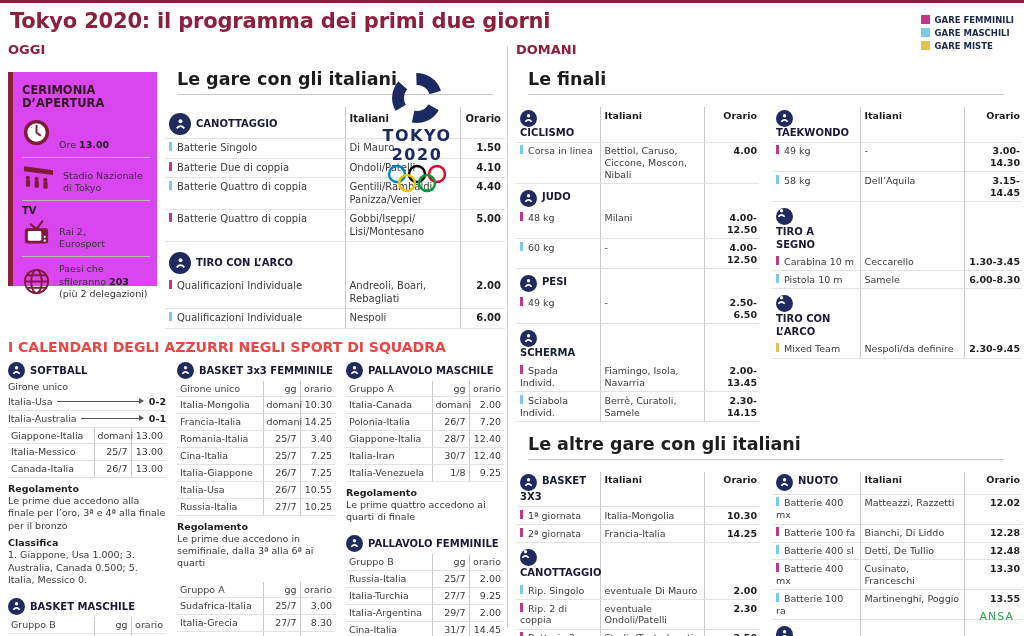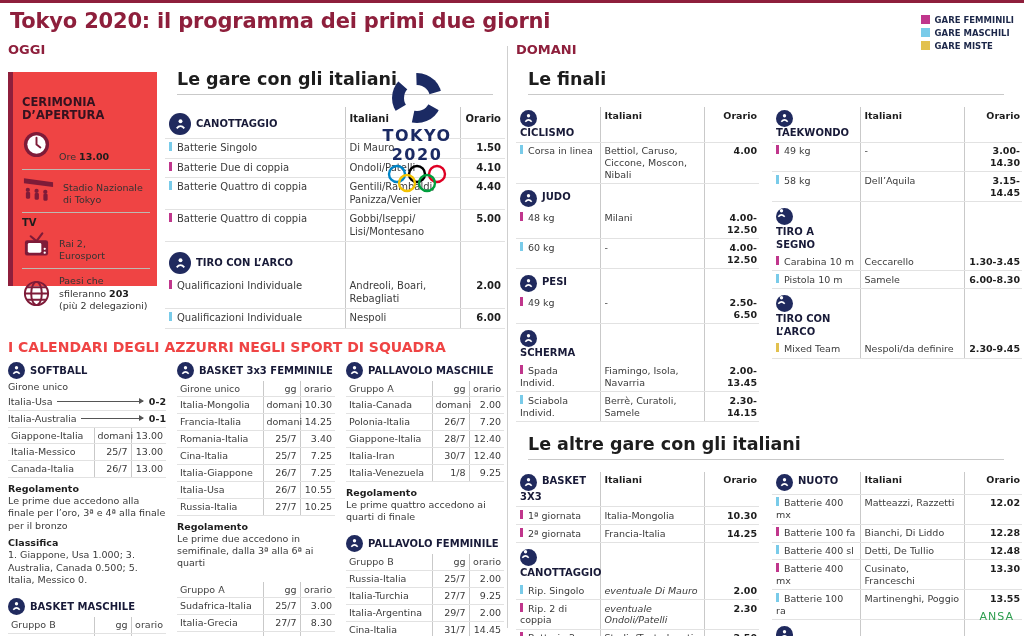--- a/index.html
+++ b/index.html
@@ -10,21 +10,21 @@
   .legend{position:absolute;top:15px;right:10px}
   .litem{display:flex;align-items:flex-start;gap:5px;margin-bottom:3px;font-size:8.5px;font-weight:bold;color:#1c2749}
   .sw{width:9px;height:9px;flex:none}
   .vdiv{position:absolute;left:507px;top:46px;bottom:8px;width:1px;background:#cfcfcf}
   .lp{position:absolute;left:8px;top:42px;width:497px}
   .rp{position:absolute;left:516px;top:42px;width:500px}
   .kicker{font-size:13px;font-weight:bold;color:#8e1f3c;margin:0 0 5px}
   .bigh{font-size:17.5px;font-weight:bold;color:#1d1d1d;border-bottom:1px solid #c9c9c9;padding-bottom:5px;margin:12px}
   
   .lp-top{position:relative;min-height:224px}
-  .cbox{position:absolute;left:0;top:3px;width:149px;height:214px;background:#ef4444;border-left:5px solid #8e1f3c;padding:24px 7px 4px 9px}
+  .cbox{position:absolute;left:0;top:3px;width:149px;height:214px;background:#d946ef;border-left:5px solid #8e1f3c;padding:12px 7px 4px 9px}
   .ct1{font-size:11.5px;font-weight:bold;color:#35121f;line-height:1.15;margin-bottom:2px}
   .citem{display:flex;align-items:flex-end;gap:8px;padding:6px 0}
   .ctx{font-size:9.5px;color:#333;line-height:1.3}
   .cdiv{border-top:1px solid #bdb9b1}
   .ctv{font-size:10px;font-weight:bold;color:#1d1d1d;margin-top:4px}
   .b{font-weight:bold;color:#1d1d1d}
   
   .gare{margin-left:157px}
   .logo{position:absolute;left:356px;top:4px;width:106px;text-align:center;pointer-events:none}
   .emb{width:50px;height:50px;border:12px dashed #1b2a63;border-radius:50%;margin:0 auto 3px}
@@ -36,21 +36,21 @@
   td.o{text-align:right;font-weight:bold;color:#1d1d1d;padding-right:2px}
   tr.dr td{border-bottom:1px solid #e2e2e2}
   tr.sh td{padding-top:6px}
   .ch{font-weight:bold;color:#1d1d1d}
   .sname{font-weight:bold;color:#181a38;font-size:10px}
   .sic{display:inline-flex;align-items:center;justify-content:center;width:17px;height:17px;border-radius:50%;background:#202a5e;margin-right:5px;vertical-align:-4px;flex:none}
   .gt td{font-size:10px;padding:3px 4px}
   .gt .sic{width:22px;height:22px}
   .mk{display:inline-block;width:3px;height:9px;margin-right:5px}
   .mk.f{background:#c0368c}.mk.m{background:#79cbe9}.mk.x{background:#e2c14f}
-  .it{font-style:italic}
+  .it{}
   
   .calh{font-size:14px;font-weight:bold;color:#ef4444;margin:10px 0 7px}
   .calgrid{display:flex;gap:11px}
   .calcol{width:158px;flex:none}
   .blk{margin-bottom:12px}
   .bh{display:flex;align-items:center;margin-bottom:2px}
   .ct2 td{padding:2px 3px;font-size:9.5px}
   .ct2 .n2,.ct2 .o2{border-left:1px solid #c9c9c9;text-align:right}
   .ct2 .chh{color:#3f3f3f}
   .girone{font-size:9.5px;margin:1px 0 2px}

